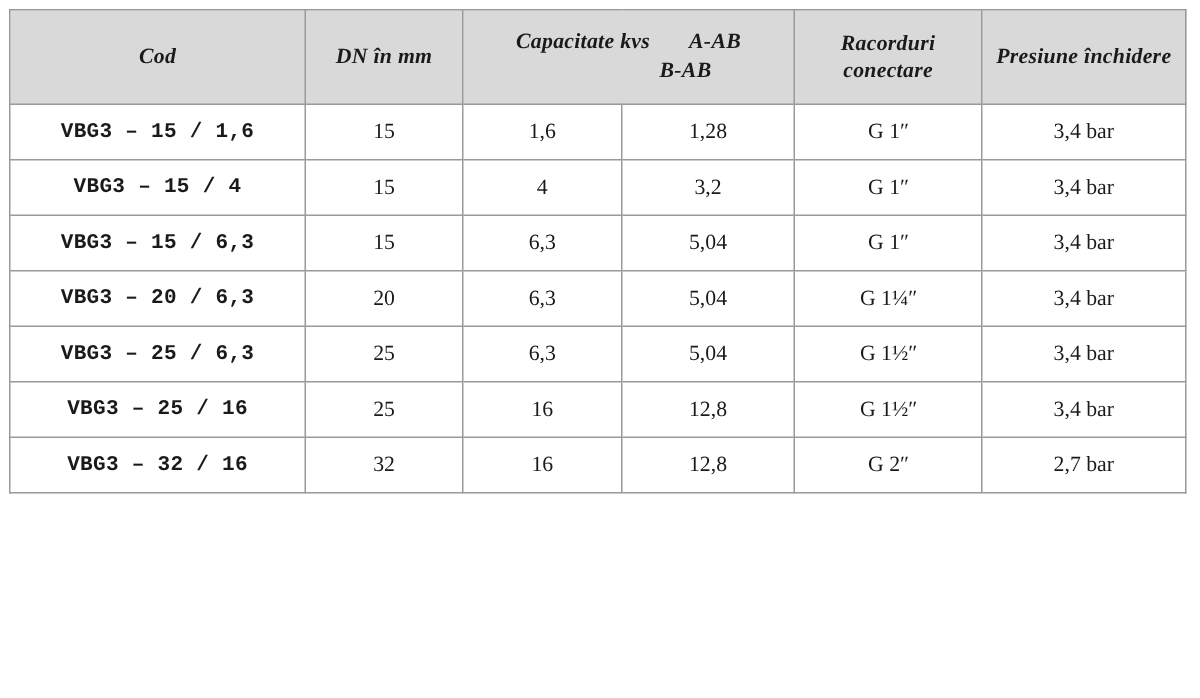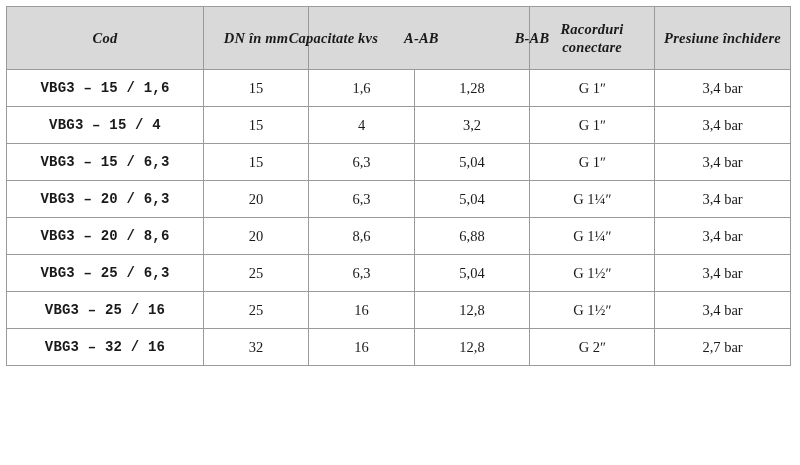--- a/index.html
+++ b/index.html
@@ -38,21 +38,21 @@
     background: #d9d9d9;
     font-style: italic;
     font-weight: bold;
     font-size: 14.5px;
     height: 62px;
     line-height: 1.25;
     letter-spacing: 0.2px;
   }
   .kvs-head {
     display: flex;
-    flex-direction: row;
+    flex-direction: column;
     align-items: center;
     justify-content: center;
     line-height: 1.3;
   }
   .kvs-head .row1 {
     display: flex;
     justify-content: center;
     gap: 26px;
     white-space: nowrap;
   }
@@ -141,28 +141,20 @@
         </tr>
         <tr>
           <td class="cod">VBG3 – 20 / 6,3</td>
           <td class="num">20</td>
           <td class="num">6,3</td>
           <td class="num">5,04</td>
           <td class="num">G 1¼ʺ</td>
           <td class="num">3,4 bar</td>
         </tr>
         <tr>
-          <td class="cod">VBG3 – 20 / 8,6</td>
-          <td class="num">20</td>
-          <td class="num">8,6</td>
-          <td class="num">6,88</td>
-          <td class="num">G 1¼ʺ</td>
-          <td class="num">3,4 bar</td>
-        </tr>
-        <tr>
           <td class="cod">VBG3 – 25 / 6,3</td>
           <td class="num">25</td>
           <td class="num">6,3</td>
           <td class="num">5,04</td>
           <td class="num">G 1½ʺ</td>
           <td class="num">3,4 bar</td>
         </tr>
         <tr>
           <td class="cod">VBG3 – 25 / 16</td>
           <td class="num">25</td>

